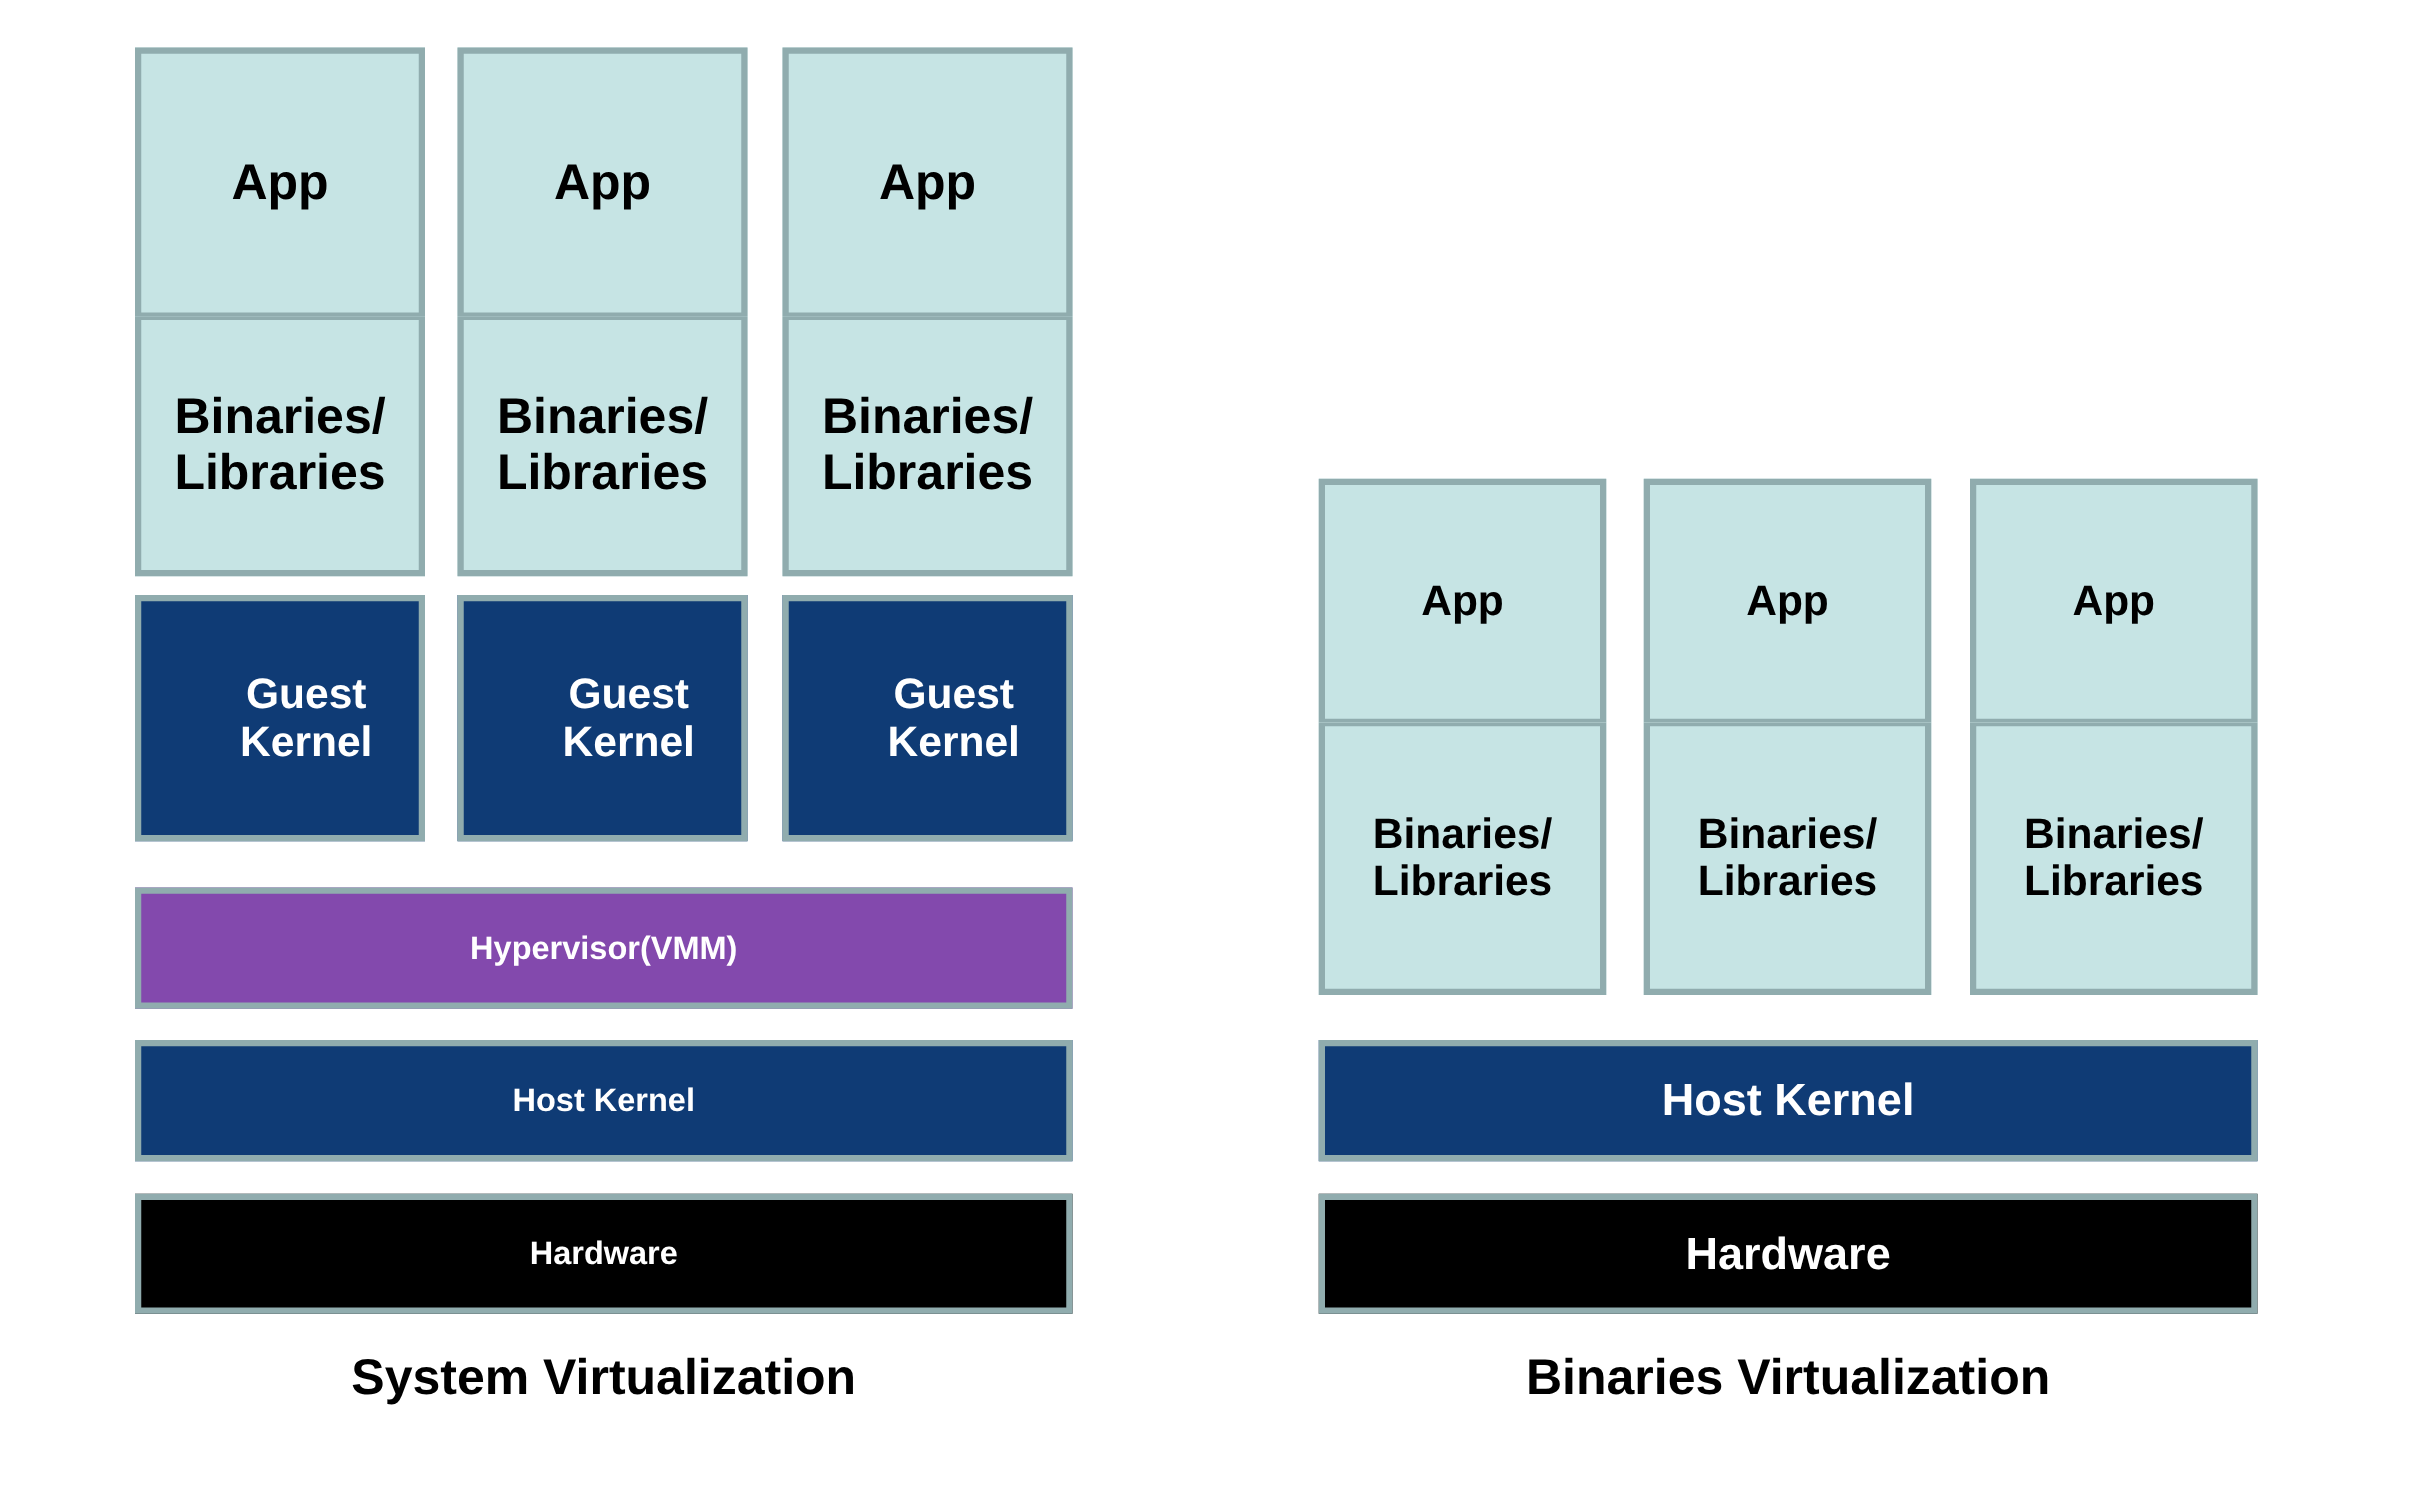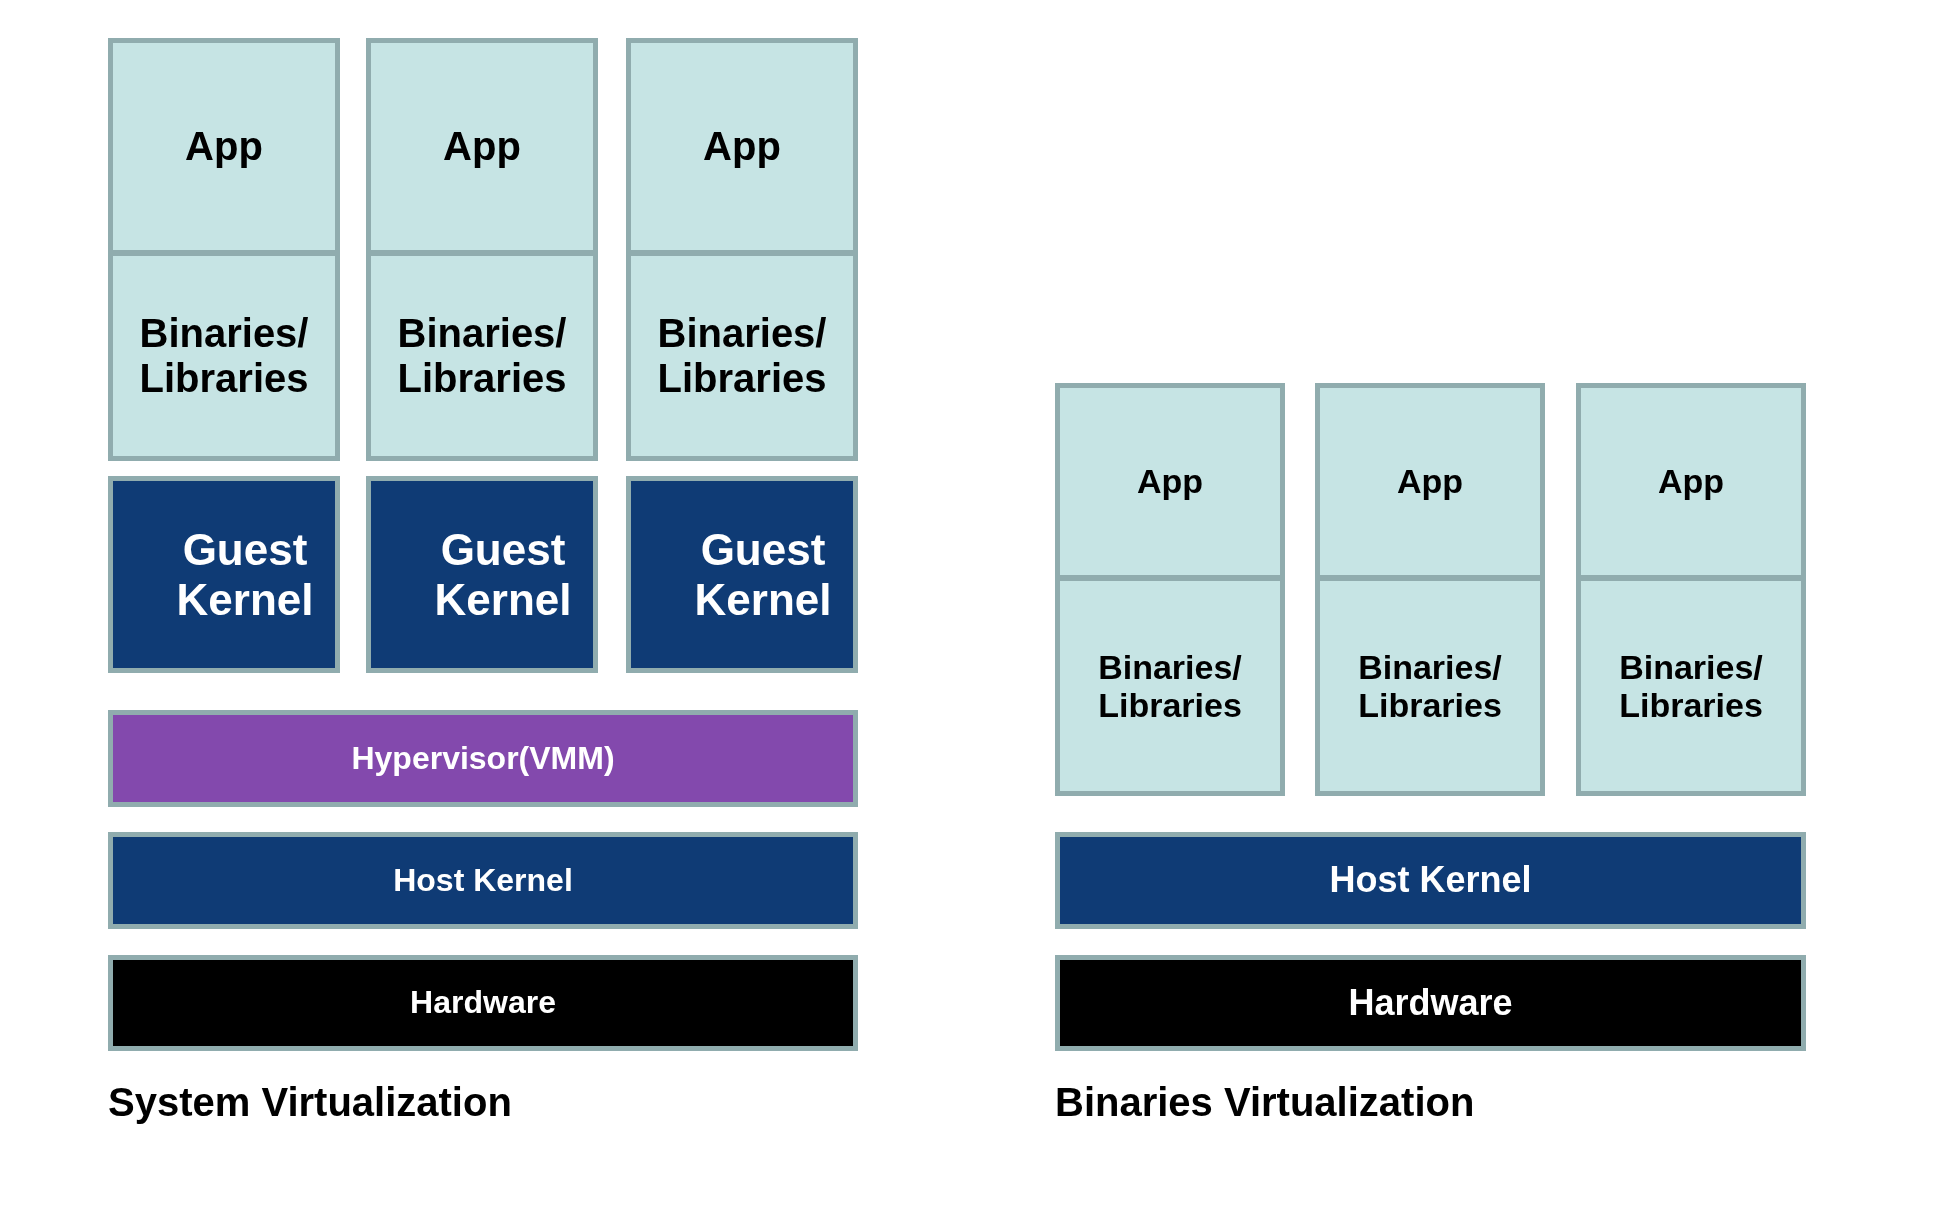--- a/index.html
+++ b/index.html
@@ -54,29 +54,30 @@
   
   .stack-top {
     border-bottom-width: 3px;
   }
   .stack-bottom {
     border-top-width: 3px;
   }
 
   .caption {
     position: absolute;
+    text-align: center;
     color: #000000;
     white-space: nowrap;
   }
 
   
   .fs-app      { font-size: 40px; }
   .fs-lib      { font-size: 40px; }
-  .fs-guest    { font-size: 44px; padding-left: 42px; }
-  .fs-band     { font-size: 32px; }
+  .fs-guest    { font-size: 34px; padding-left: 42px; }
+  .fs-band     { font-size: 26px; }
   .fs-caption  { font-size: 40px; }
 
   .fs-app-r    { font-size: 34px; }
   .fs-lib-r    { font-size: 34px; }
   .fs-band-r   { font-size: 36px; }
 </style>
 </head>
 <body>
 
 <div class="canvas">

